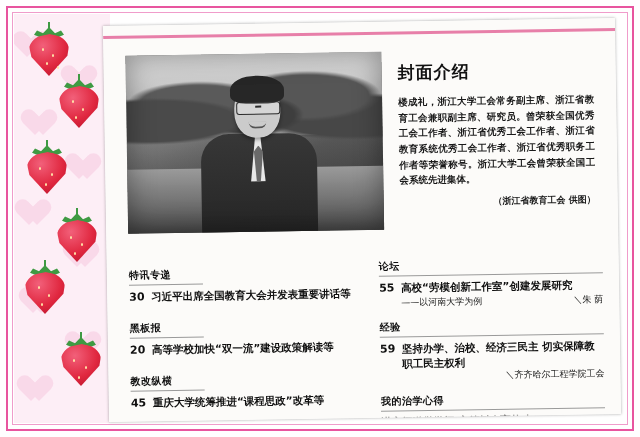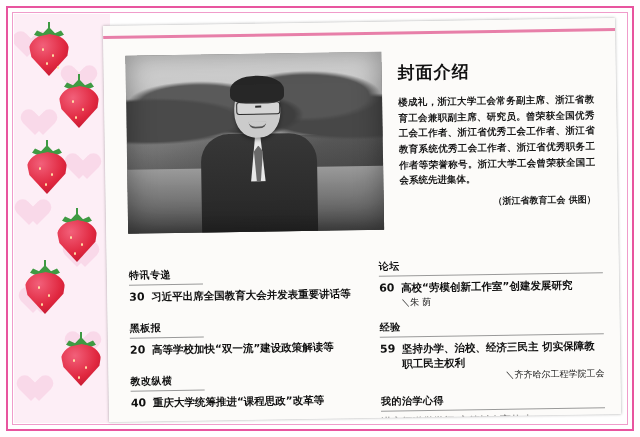--- a/index.html
+++ b/index.html
@@ -415,40 +415,41 @@
             <div class="sec-head">黑板报</div>
             <div class="entry">
               <span class="pg">20</span>
               <span class="ttl">高等学校加快“双一流”建设政策解读等</span>
             </div>
           </div>
 
           <div class="sec">
             <div class="sec-head">教改纵横</div>
             <div class="entry">
-              <span class="pg">40</span>
+              <span class="pg">45</span>
               <span class="ttl">重庆大学统筹推进“课程思政”改革等</span>
             </div>
           </div>
 
           <div class="sec">
             
           </div>
 
         </div>
 
         <div class="col">
 
           <div class="sec">
             <div class="sec-head rule-full">论坛</div>
             <div class="entry">
-              <span class="pg">60</span>
+              <span class="pg">55</span>
               <span class="ttl">高校“劳模创新工作室”创建发展研究</span>
             </div>
             <div class="subline">
+              <span>——以河南大学为例</span>
               <span class="who">＼朱 荫</span>
             </div>
           </div>
 
           <div class="sec">
             <div class="sec-head rule-full">经验</div>
             <div class="entry">
               <span class="pg">59</span>
               <span class="ttl">坚持办学、治校、经济三民主  切实保障教职工民主权利</span>
             </div>

